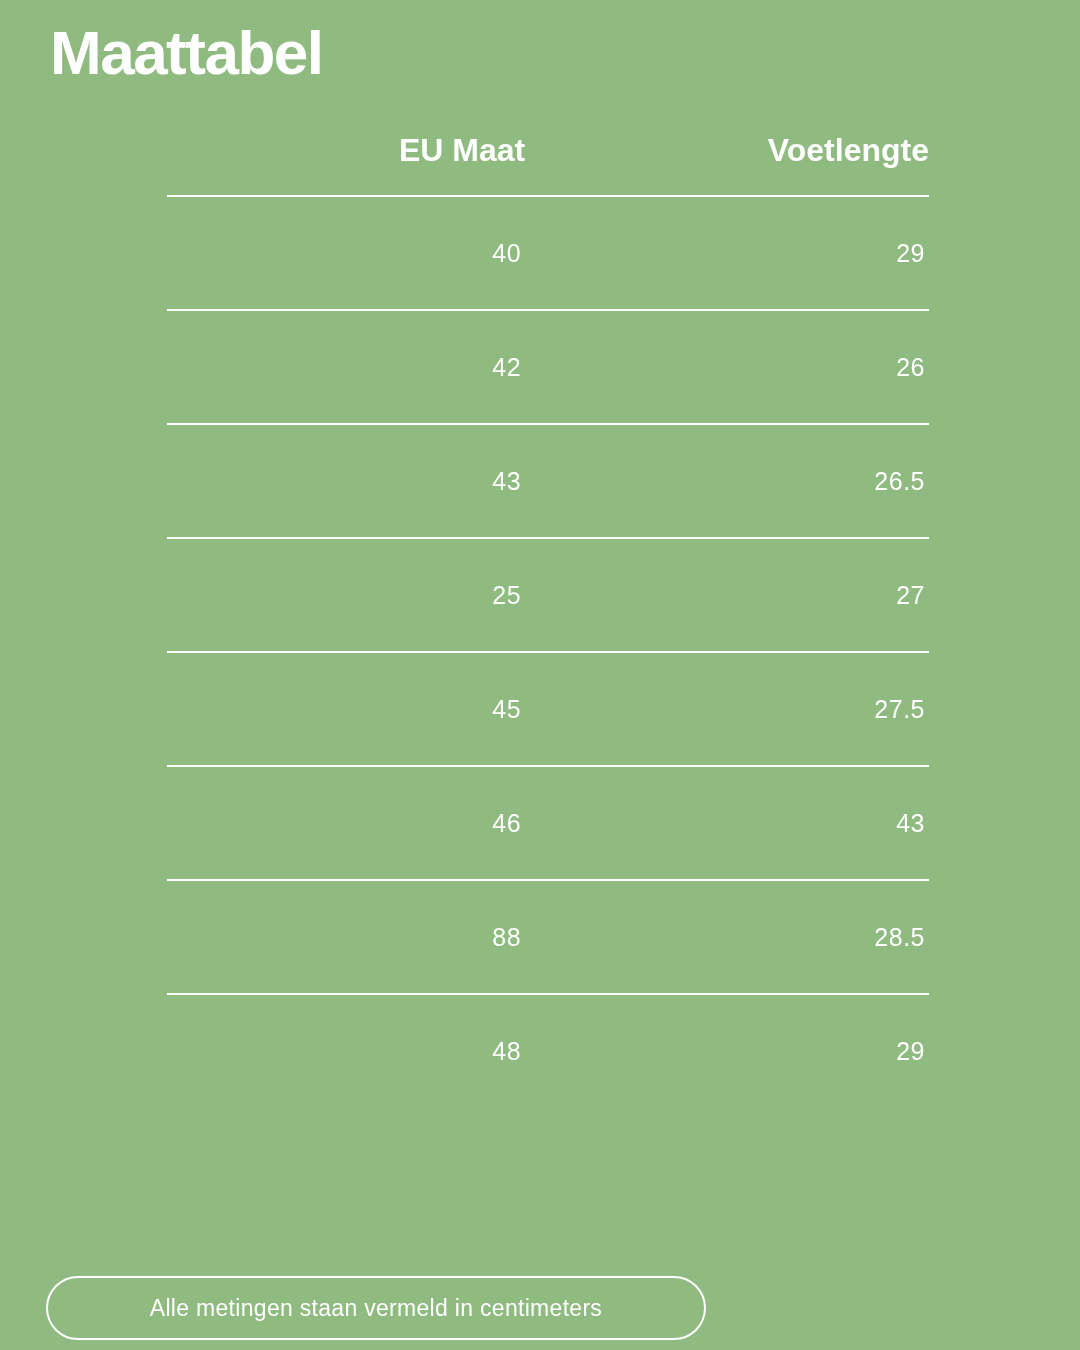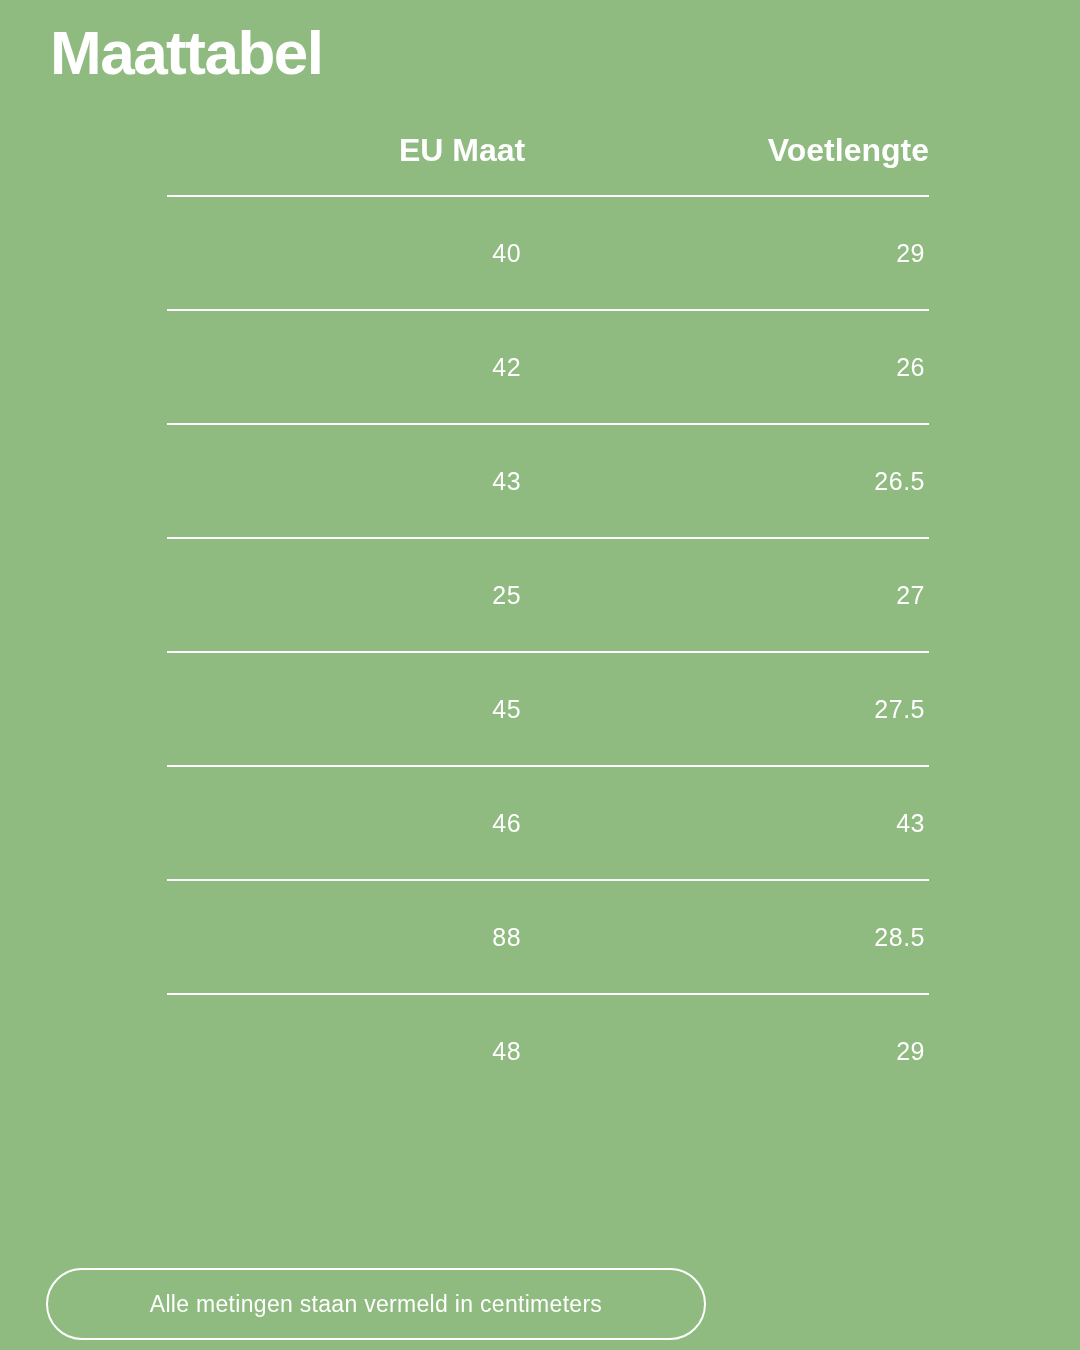--- a/index.html
+++ b/index.html
@@ -76,21 +76,21 @@
     bottom: 18px;
     display: flex;
     align-items: center;
     gap: 38px;
     padding: 0 38px;
   }
 
   .pill {
     border: 2px solid #ffffff;
     border-radius: 44px;
-    height: 72px;
+    height: 64px;
     display: flex;
     align-items: center;
     justify-content: center;
     font-size: 23px;
     font-weight: 400;
     letter-spacing: 0.3px;
     white-space: nowrap;
     padding: 0 26px;
   }
 

